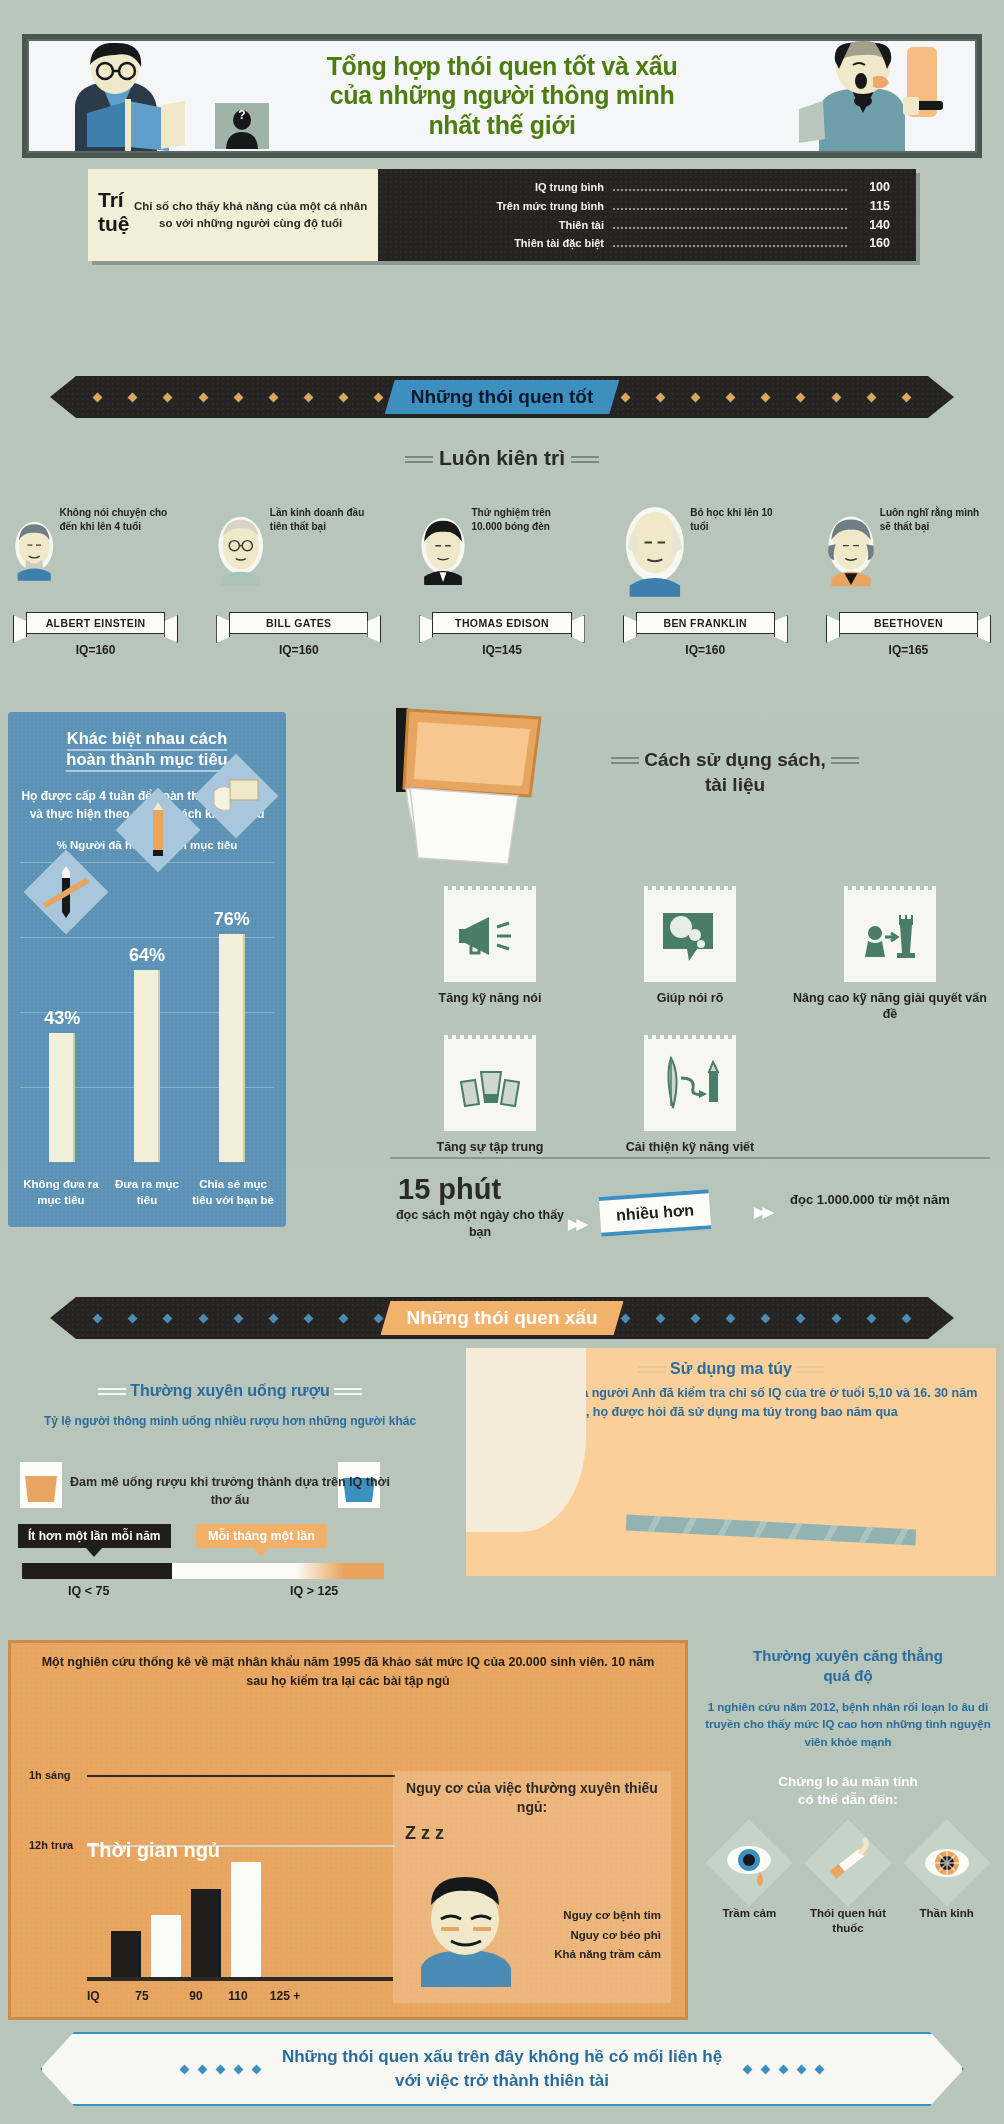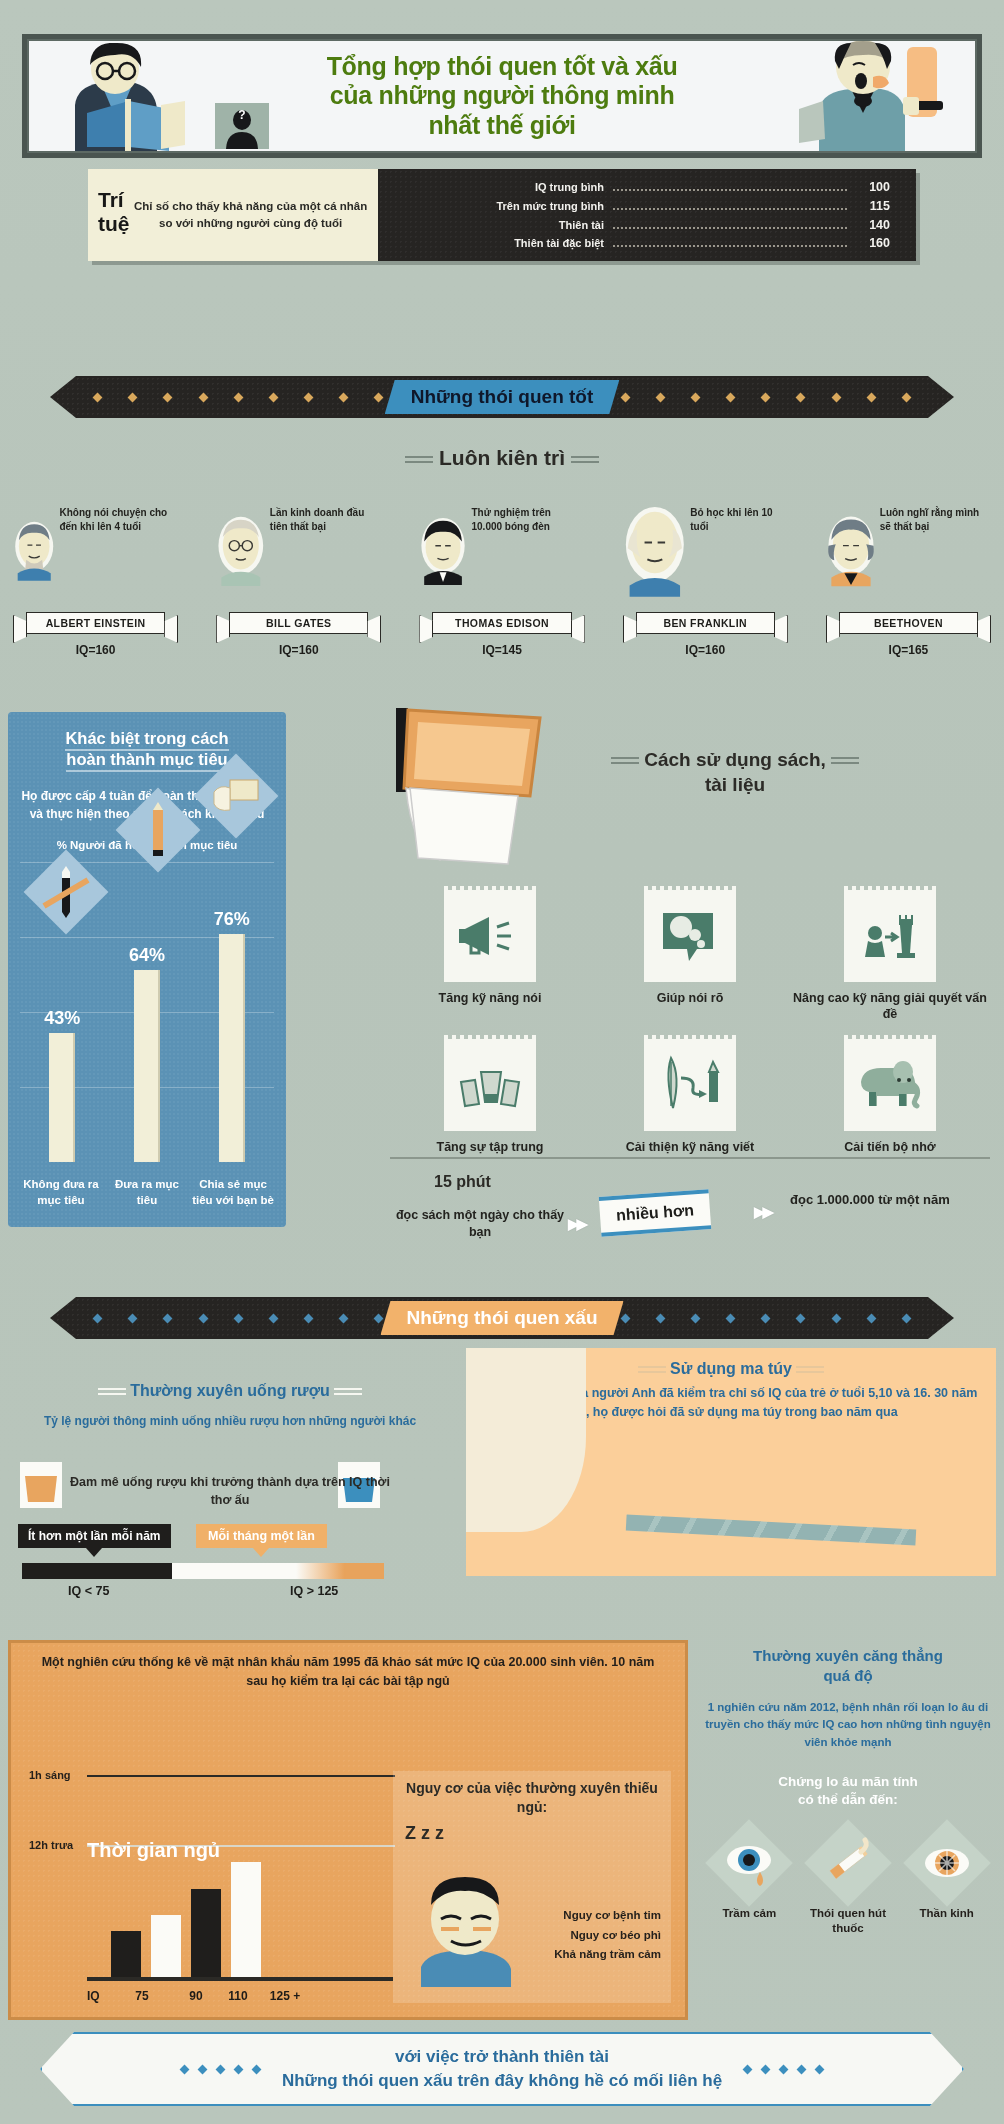--- a/index.html
+++ b/index.html
@@ -126,21 +126,21 @@
   .book-card { width: 92px; height: 92px; background: #f6f7f1; position: relative;
      display: flex; align-items: center; justify-content: center; }
   .book-card::before { content: ""; position: absolute; top: -4px; left: 0; right: 0; height: 5px;
      background: repeating-linear-gradient(90deg,#f6f7f1 0 4px, transparent 4px 8px); }
   .book-label { margin-top: 8px; font-size: 12.5px; font-weight: bold; color: #23231f;
      text-align: center; line-height: 1.3; }
 
   
   .readrow { position: absolute; left: 390px; top: 1163px; width: 600px; height: 80px; }
   .readrow .divider { position: absolute; left: 0; right: 0; top: -6px; height: 2px; background: #8b978d; }
-  .fifteen { position: absolute; left: 8px; top: 10px; font-size: 16px; font-weight: bold; color: #2b2a26; margin-left: 36px; }
+  .fifteen { position: absolute; left: 8px; top: 10px; font-size: 29px; font-weight: bold; color: #2b2a26; }
   .readsub { position: absolute; left: 0px; top: 44px; width: 180px; font-size: 12.5px;
      font-weight: bold; color: #23231f; text-align: center; line-height: 1.35; }
   .chev { position: absolute; font-size: 15px; color: #fff; letter-spacing: -3px; font-weight: bold;
      text-shadow: 0 0 1px #7d8a80; }
   .morebox { position: absolute; left: 210px; top: 30px; padding: 7px 16px; background: #fbfbf7;
      border-top: 4px solid #3c8fbe; border-bottom: 4px solid #3c8fbe;
      transform: rotate(-4deg); font-size: 16px; font-weight: bold; color: #1e1e1b; }
   .readright { position: absolute; left: 400px; top: 28px; width: 200px; font-size: 13px;
      font-weight: bold; color: #23231f; line-height: 1.35; }
 
@@ -437,21 +437,21 @@
         </svg>
         <div class="g-note">Luôn nghĩ rằng mình sẽ thất bại</div>
       </div>
       <div class="g-name">BEETHOVEN</div>
       <div class="g-iq">IQ=165</div>
     </div>
   </div>
 
   <div class="goals">
     <h3>
-      <u>Khác biệt trong cách</u><br>
+      <u>Khác biệt nhau cách</u><br>
       <u>hoàn thành mục tiêu</u>
     </h3>
     <div class="sub">Họ được cấp 4 tuần để hoàn thành mục tiêu và thực hiện theo những cách khác nhau</div>
     <div class="axis-title">% Người đã hoàn thành mục tiêu</div>
 
     <div class="chart">
       <div class="gridline" style="top:0"></div>
       <div class="gridline" style="top:75px"></div>
       <div class="gridline" style="top:150px"></div>
       <div class="gridline" style="top:225px"></div>
@@ -573,34 +573,20 @@
           <path d="M16 12 L16 56" stroke="#4a7c6a" stroke-width="1.5"></path>
           <path d="M26 28 Q40 28 38 38 Q36 46 48 44" stroke="#4a7c6a" stroke-width="3" fill="none"></path>
           <path d="M44 40 L52 44 L44 48 Z" fill="#4a7c6a"></path>
           <rect x="54" y="22" width="9" height="30" fill="#4a7c6a"></rect>
           <path d="M54 22 L63 22 L58 12 Z" fill="#cfd8ce" stroke="#4a7c6a" stroke-width="2"></path>
         </svg>
       </div>
       <div class="book-label">Cải thiện kỹ năng viết</div>
     </div>
 
-    <div class="book-item">
-      <div class="book-card">
-        <svg viewBox="0 0 70 70" width="70" height="70">
-          <path d="M6 32 Q8 18 26 18 L44 18 Q58 18 60 32 L60 44 L52 44 L52 56 L44 56 L44 46 L22 46 L22 56 L14 56 L14 42 Q6 40 6 32Z" fill="#8fae9c"></path>
-          <ellipse cx="48" cy="22" rx="10" ry="11" fill="#a7c0b0"></ellipse>
-          <circle cx="44" cy="30" r="2" fill="#2b3a33"></circle>
-          <circle cx="54" cy="30" r="2" fill="#2b3a33"></circle>
-          <path d="M58 34 Q66 40 60 50 Q58 54 62 56" stroke="#8fae9c" stroke-width="5" fill="none" stroke-linecap="round"></path>
-          <rect x="14" y="42" width="7" height="14" fill="#4a7c6a"></rect>
-          <rect x="44" y="44" width="7" height="12" fill="#4a7c6a"></rect>
-        </svg>
-      </div>
-      <div class="book-label">Cải tiến bộ nhớ</div>
-    </div>
   </div>
 
   <div class="readrow">
     <div class="divider"></div>
     <div class="fifteen">15 phút</div>
     <div class="readsub">đọc sách một ngày cho thấy bạn</div>
     <div class="chev" style="left:178px; top:52px;">▶▶</div>
     <div class="morebox">nhiều hơn</div>
     <div class="chev" style="left:364px; top:40px;">▶▶</div>
     <div class="readright">đọc 1.000.000 từ một năm</div>
@@ -778,22 +764,22 @@
 
   <div class="footer">
     <div class="dots">
         <i></i>
         <i></i>
         <i></i>
         <i></i>
         <i></i>
       </div>
     <div class="txt">
+      <div>Những thói quen xấu trên đây không hề có mối liên hệ</div>
       <div>với việc trở thành thiên tài</div>
-      <div>Những thói quen xấu trên đây không hề có mối liên hệ</div>
     </div>
     <div class="dots">
         <i></i>
         <i></i>
         <i></i>
         <i></i>
         <i></i>
       </div>
   </div>
 

